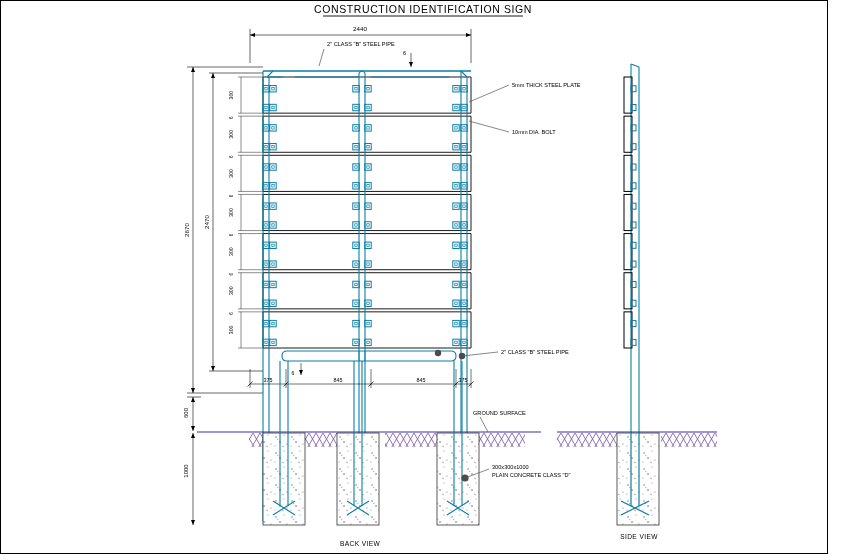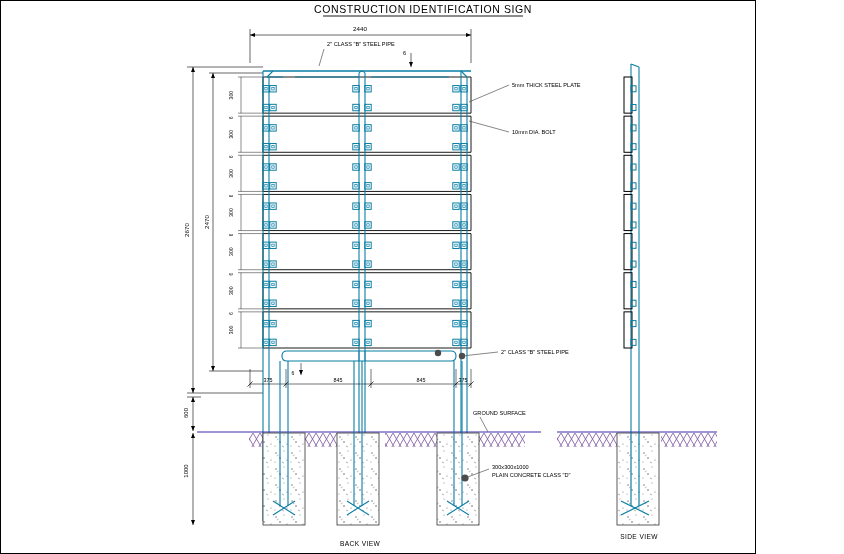--- a/index.html
+++ b/index.html
@@ -1,19 +1,19 @@
 <!DOCTYPE html>
 <html><head>
 <meta charset="utf-8">
 <style>
   html,body{margin:0;padding:0;background:#ffffff;}
   body{font-family:"Liberation Sans", sans-serif;}
   #sheet{
     position:relative;
-    width:756px;height:554px;
+    width:828px;height:554px;
     background:#ffffff;
     border:1px solid #000;
     box-sizing:border-box;
     overflow:hidden;
   }
   #cad{position:absolute;left:0;top:0;width:844px;height:554px;}
   .t{font-family:"Liberation Sans", sans-serif;}
   text{fill:#000;}
 </style>
 </head>

